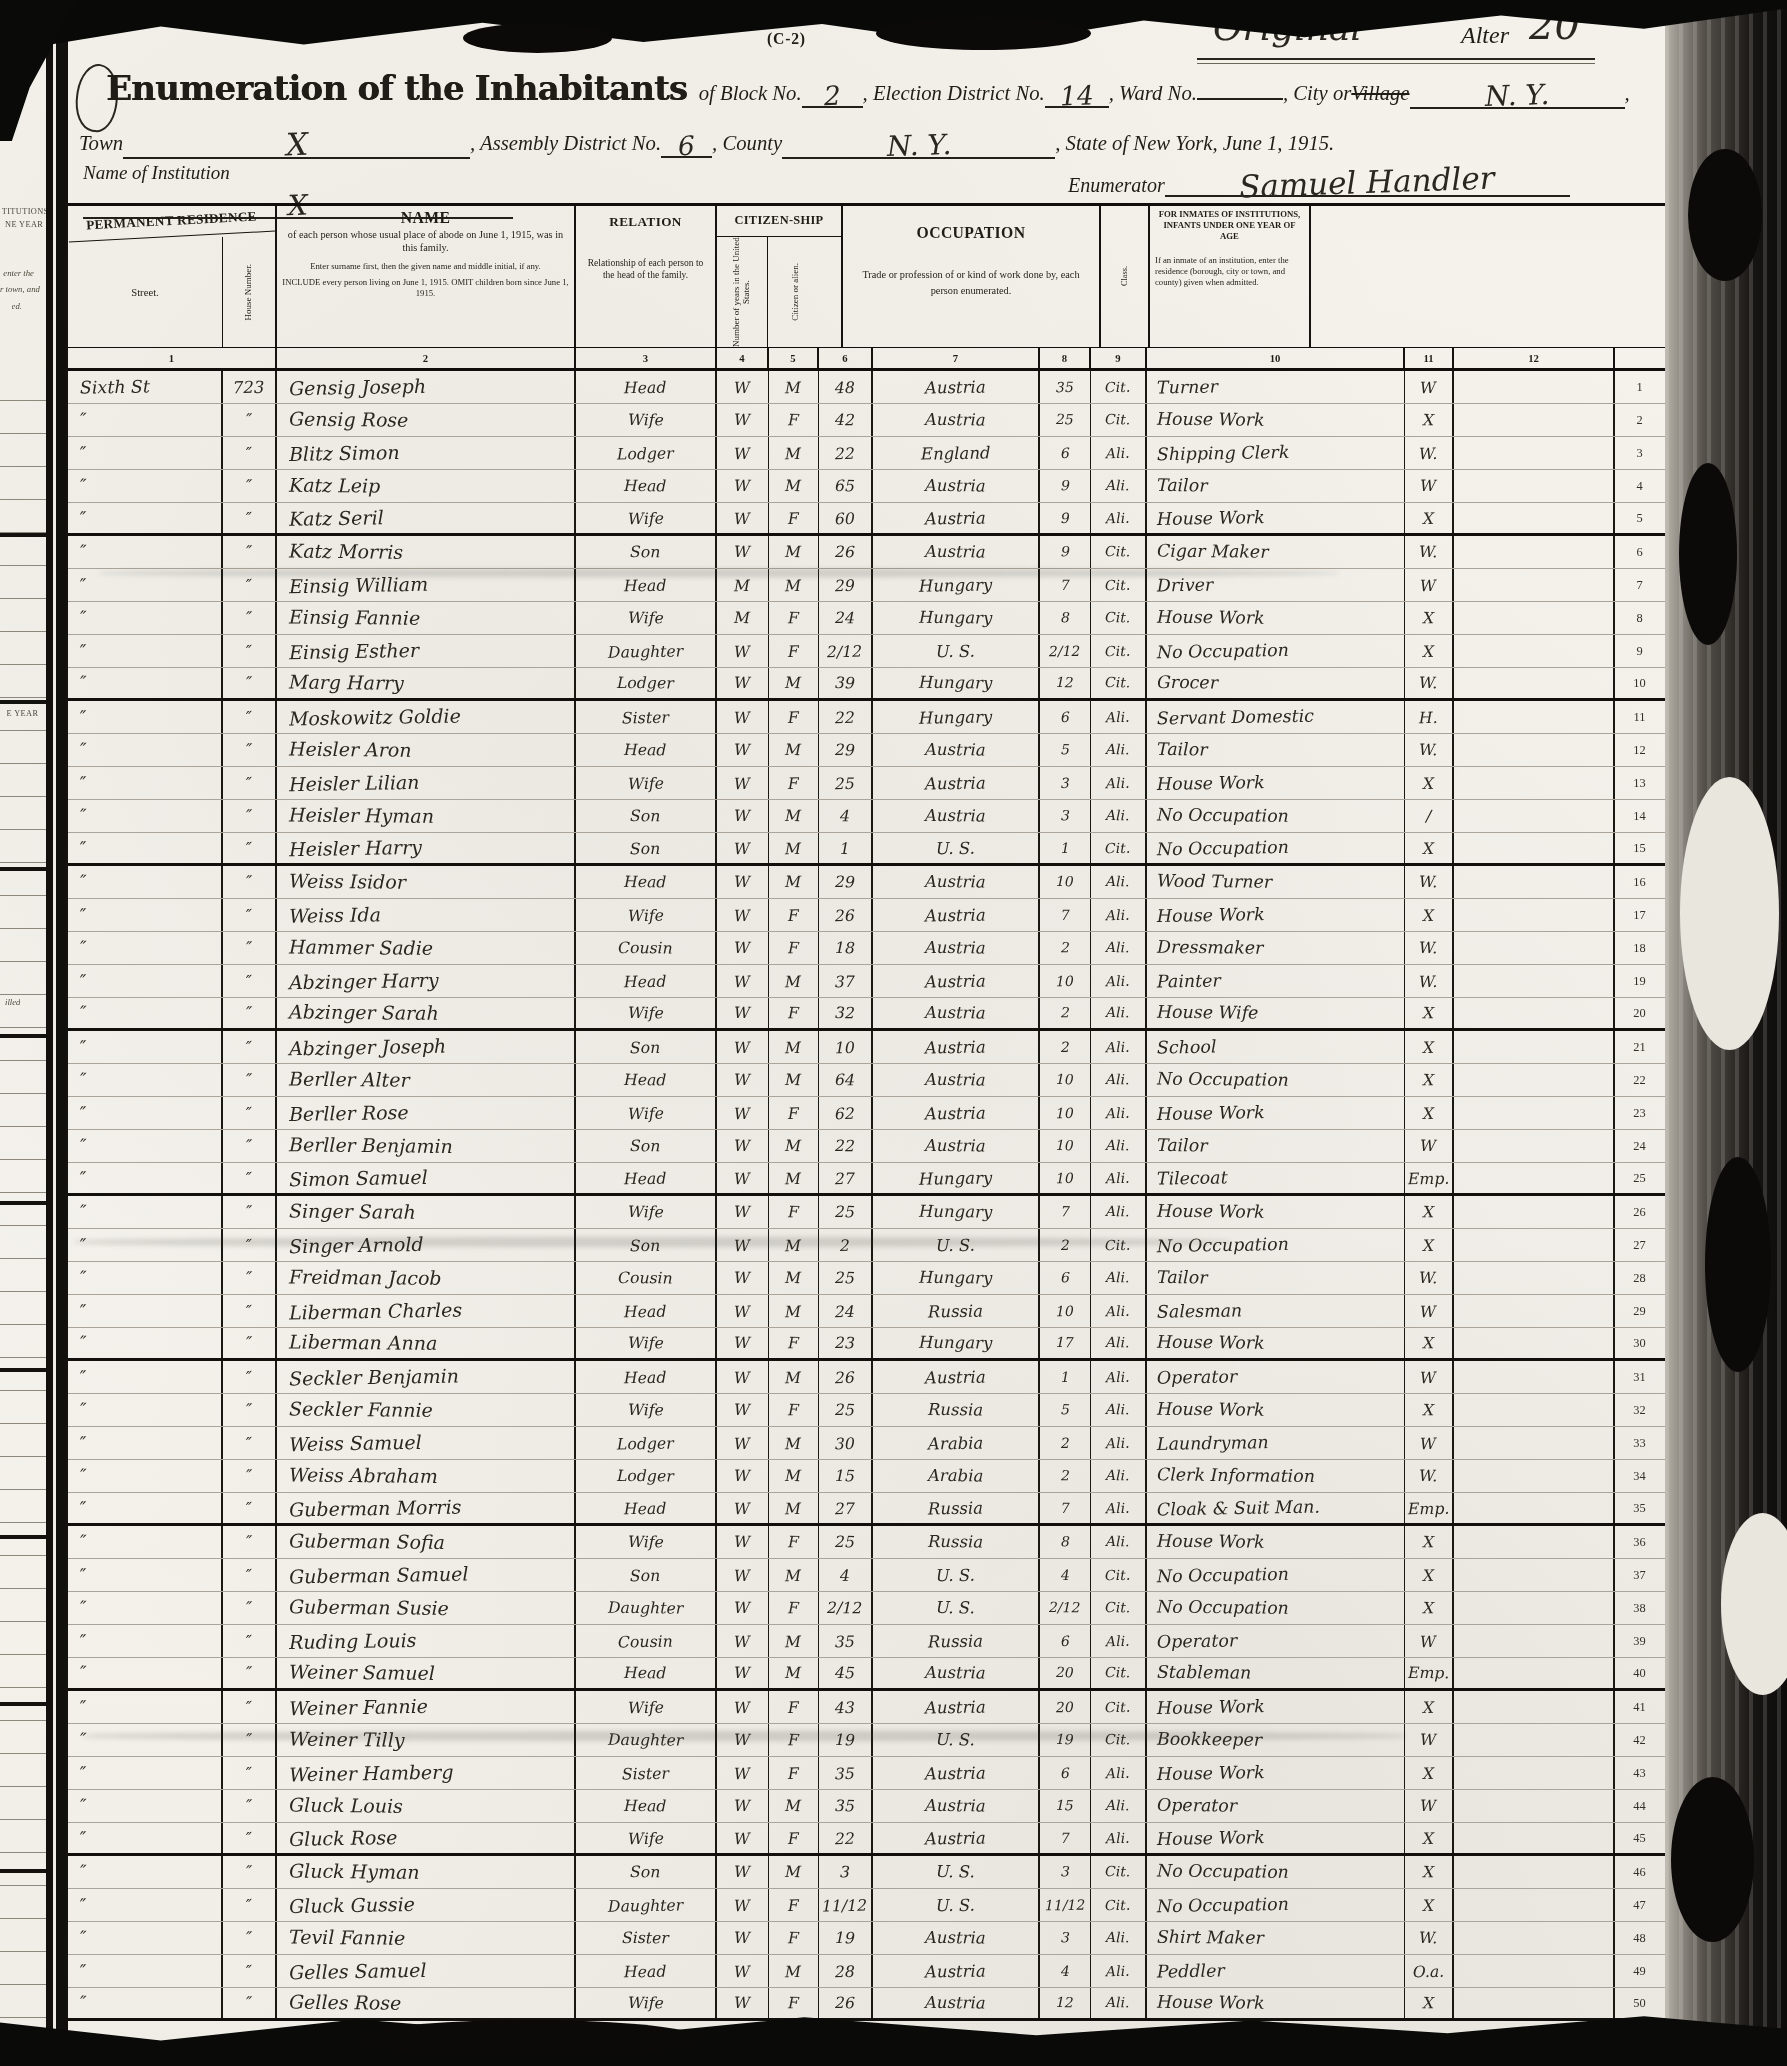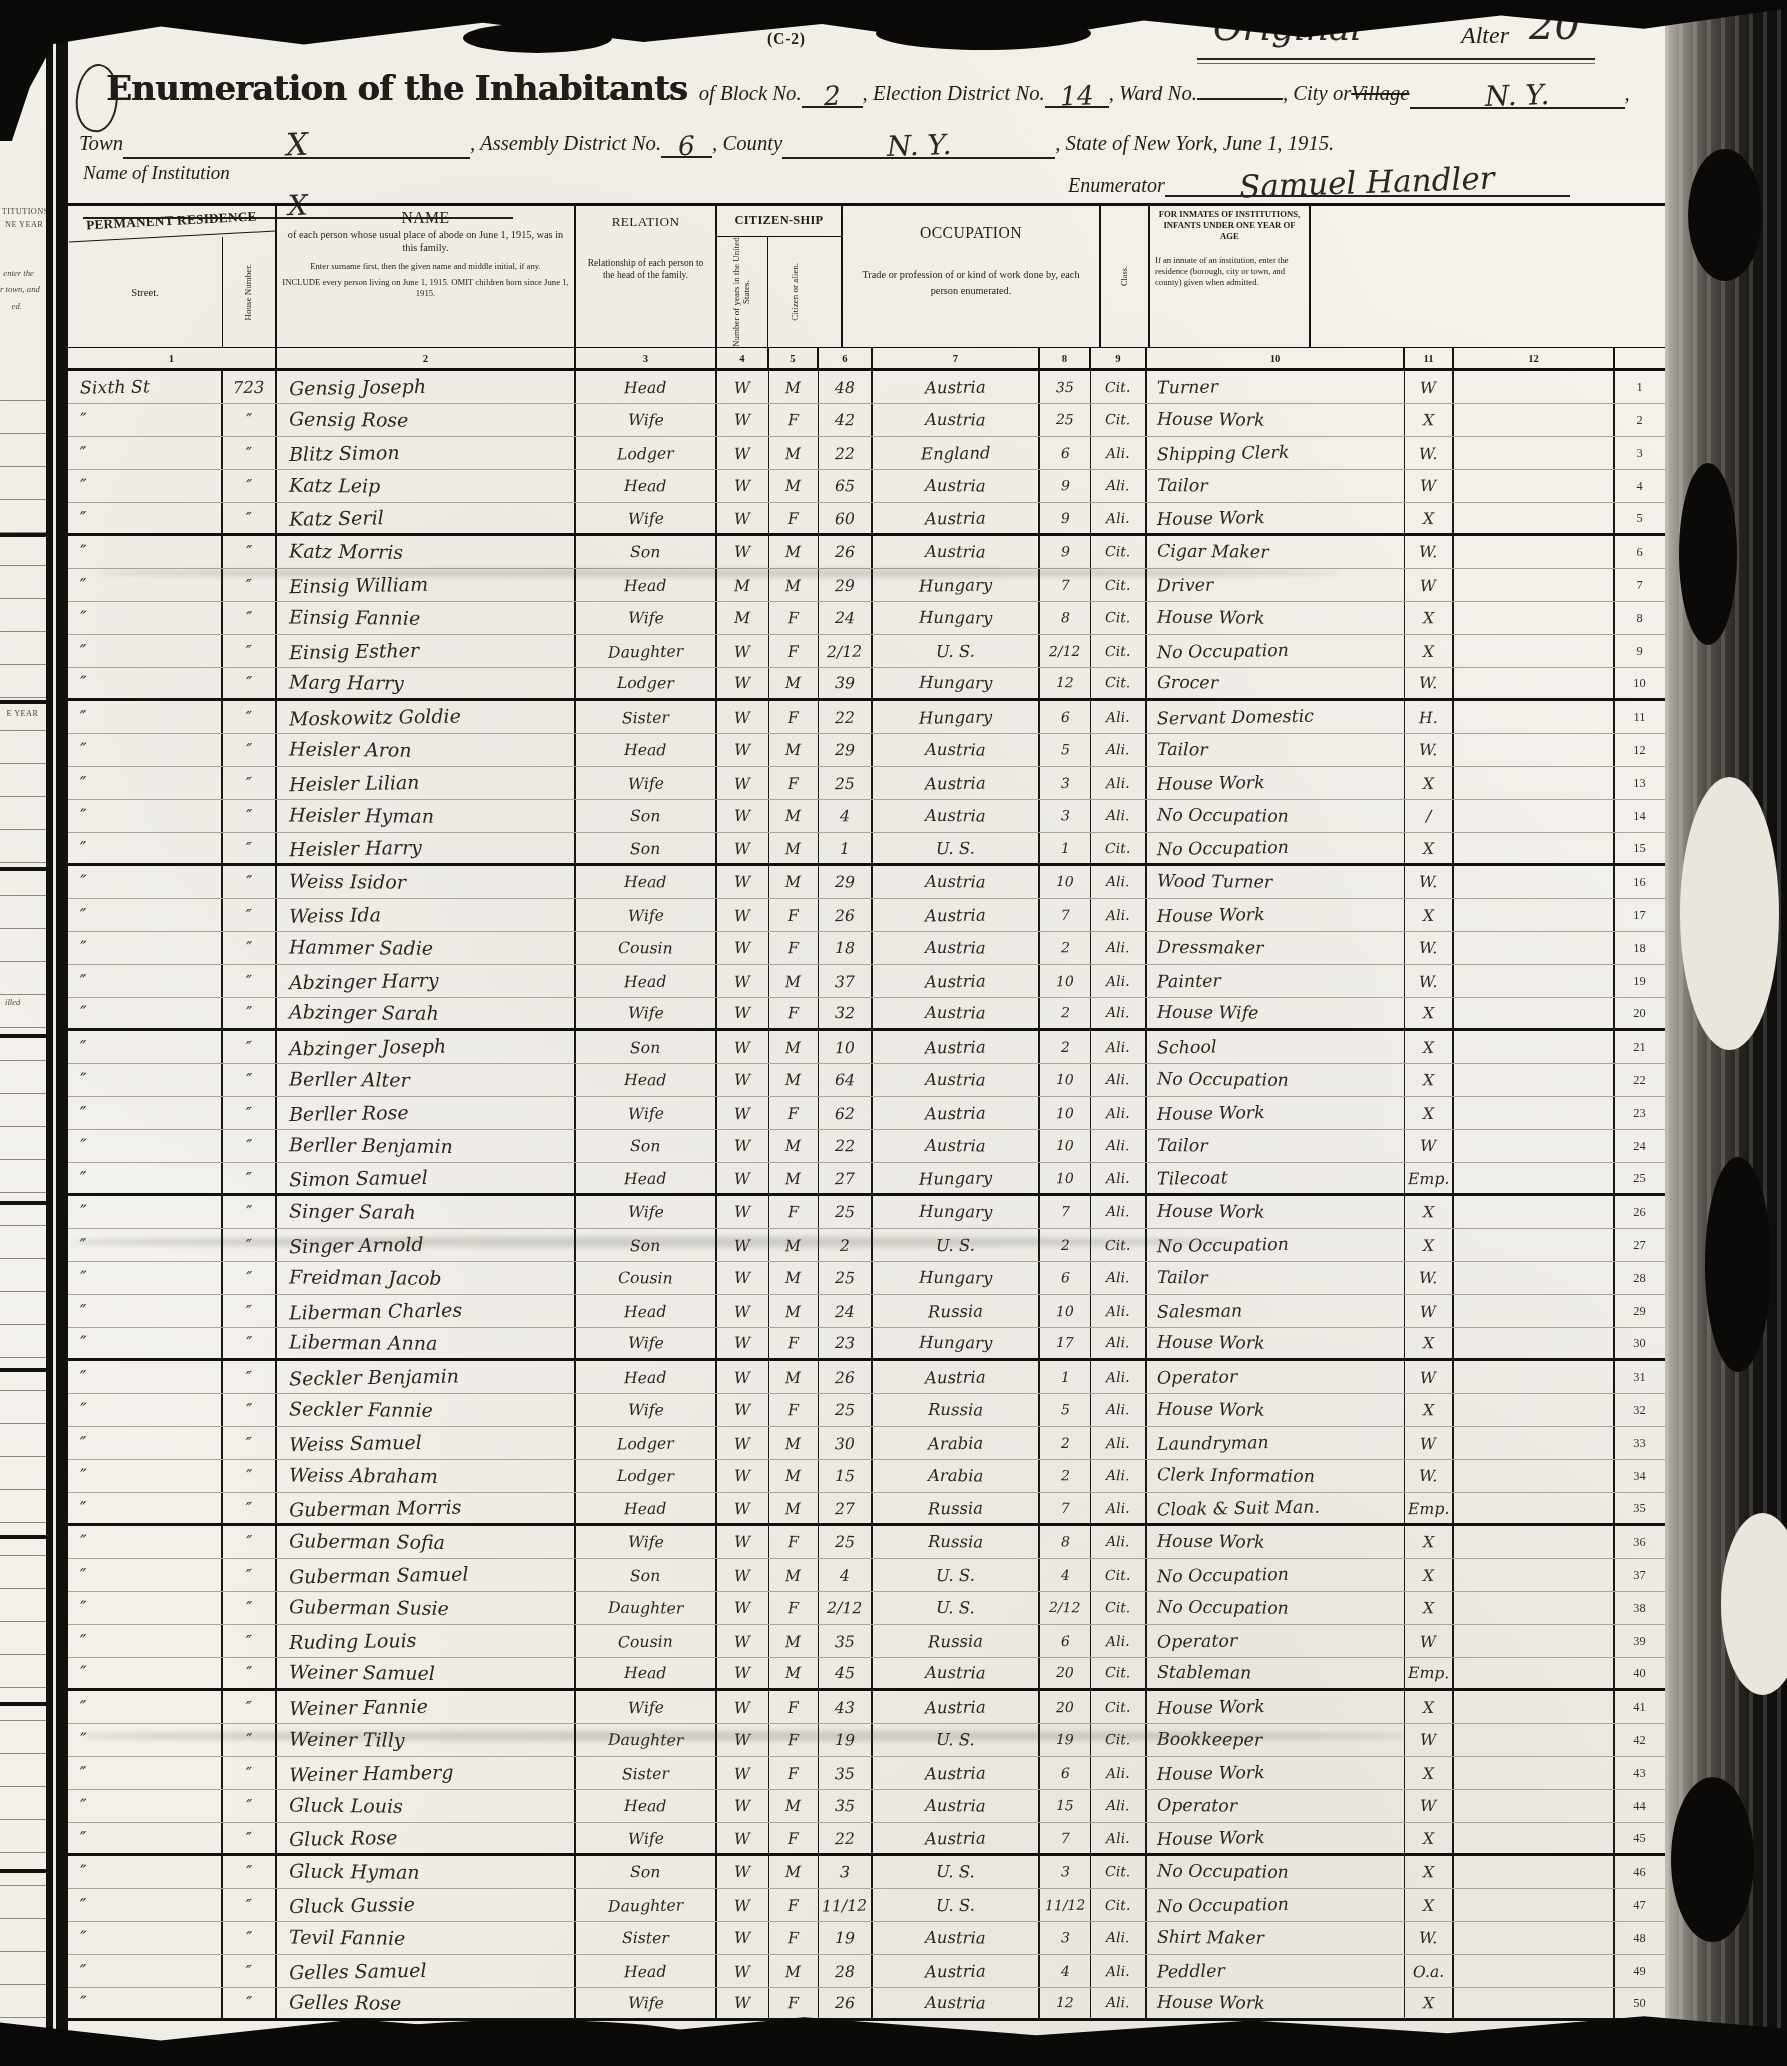--- a/index.html
+++ b/index.html
@@ -57,21 +57,21 @@
   .tbl{position:absolute;left:66px;top:203px;width:1597px;border-left:2.5px solid #15130f;}
   .tbl *{box-sizing:border-box;}
   .thead{display:flex;height:145px;border-top:3.3px solid #100f0d;border-bottom:1.7px solid #100f0d;}
   .hcol,.hgroup{border-right:2.5px solid #15130f;overflow:hidden;}
   .hg-title{height:31px;display:flex;align-items:center;justify-content:center;
     border-bottom:1.7px solid #15130f;font-size:13.2px;font-weight:bold;letter-spacing:0.3px;text-align:center;line-height:1.05;}
   .hg-body{display:flex;height:110px;}
   .hg-body .sub{border-right:1.7px solid #15130f;display:flex;align-items:center;justify-content:center;}
   .hg-body .sub:last-child{border-right:none;}
   .vt{writing-mode:vertical-rl;transform:rotate(180deg);font-size:9px;line-height:1.1;text-align:center;}
-  .h-title{font-size:15.7px;font-weight:normal;text-align:center;margin-top:2.5px;letter-spacing:0.4px;}
+  .h-title{font-size:15.7px;font-weight:bold;text-align:center;margin-top:2.5px;letter-spacing:0.4px;}
   .h-sub{font-size:10.3px;text-align:center;margin-top:2.5px;line-height:1.25;padding:0 6.6px;}
   .h-note{font-size:8.7px;text-align:center;margin-top:5.8px;line-height:1.25;padding:0 5px;}
   .nums{display:flex;height:23px;border-bottom:3.3px solid #100f0d;font-size:10.7px;font-weight:bold;}
   .nums span{display:flex;align-items:center;justify-content:center;border-right:2.5px solid #15130f;height:100%;}
   .nums span:last-child{border-right:none;}
   .cw1{width:209px}.cw2{width:299px}.cw3{width:141px}.cw4{width:52px}.cw5{width:50px}.cw6{width:54px}
   .cw7{width:167px}.cw8{width:51px}.cw9{width:56px}.cw10{width:258px}.cw11{width:49px}.cw12{width:161px}.cw13{width:49px}
   .trow{display:flex;height:33px;border-bottom:1.2px solid #aaa49a;}
   .trow.thick{border-bottom:3.3px solid #12100d;}
   .trow .cell{border-right:1.7px solid #1a1813;overflow:hidden;display:flex;align-items:center;height:100%;}

